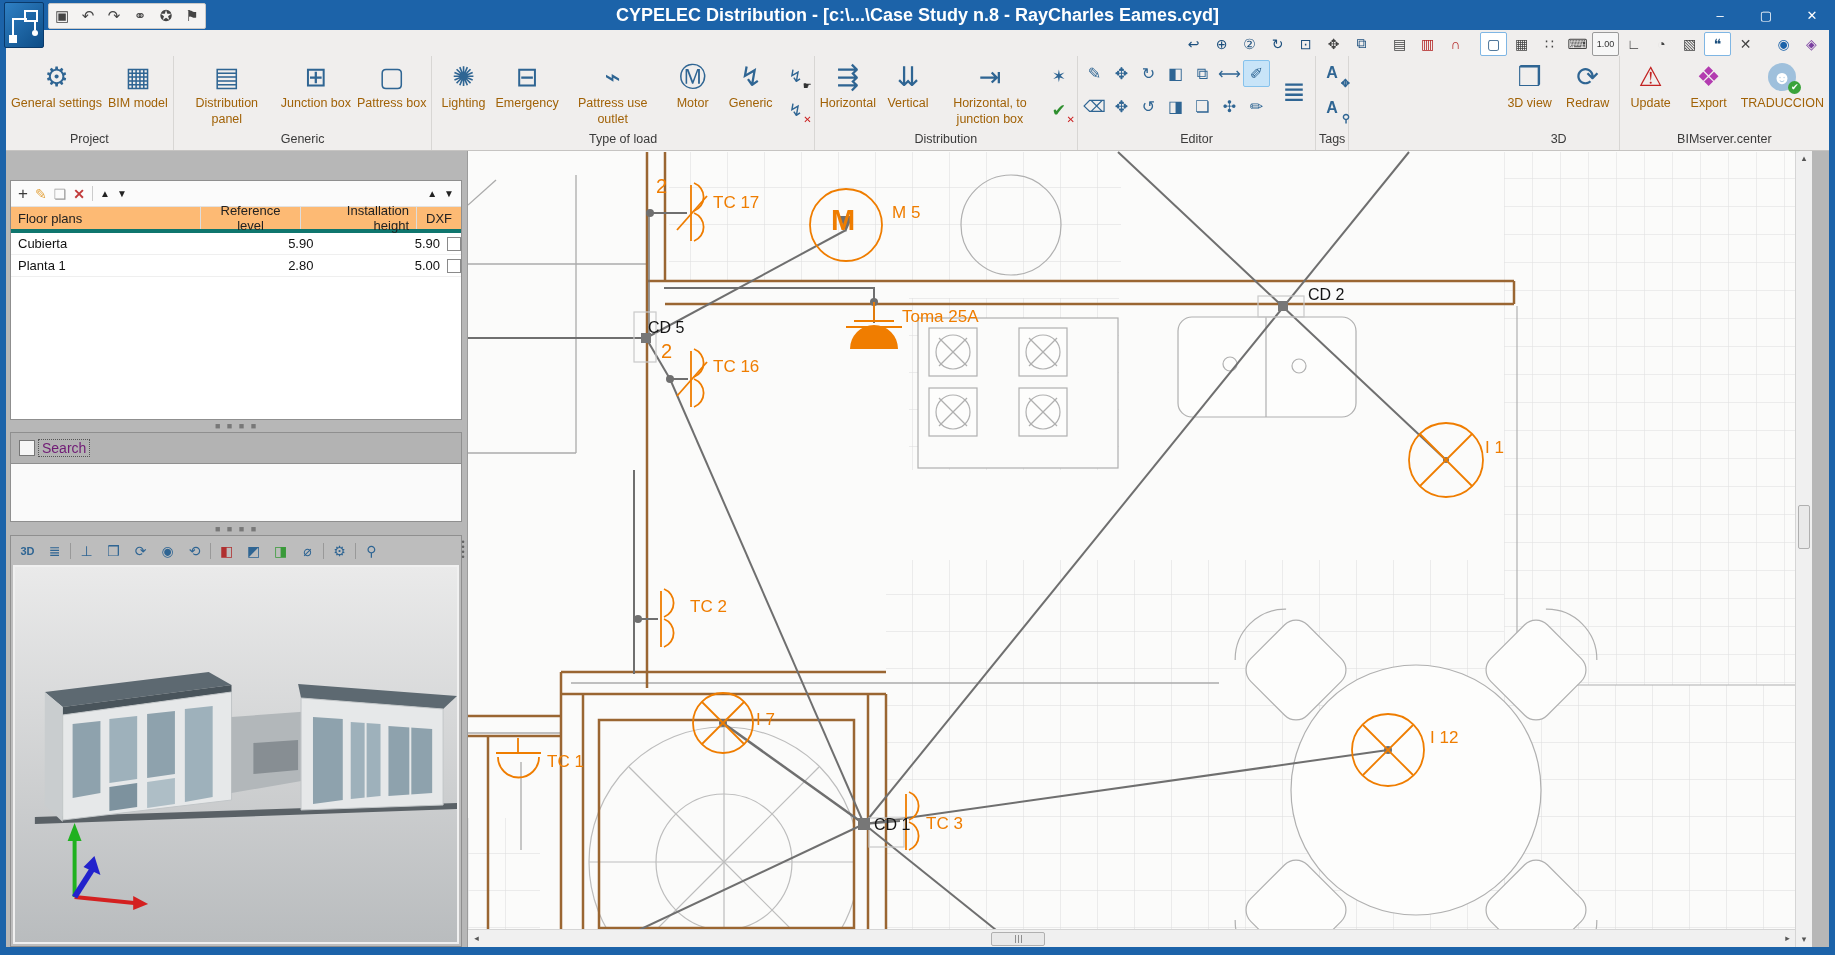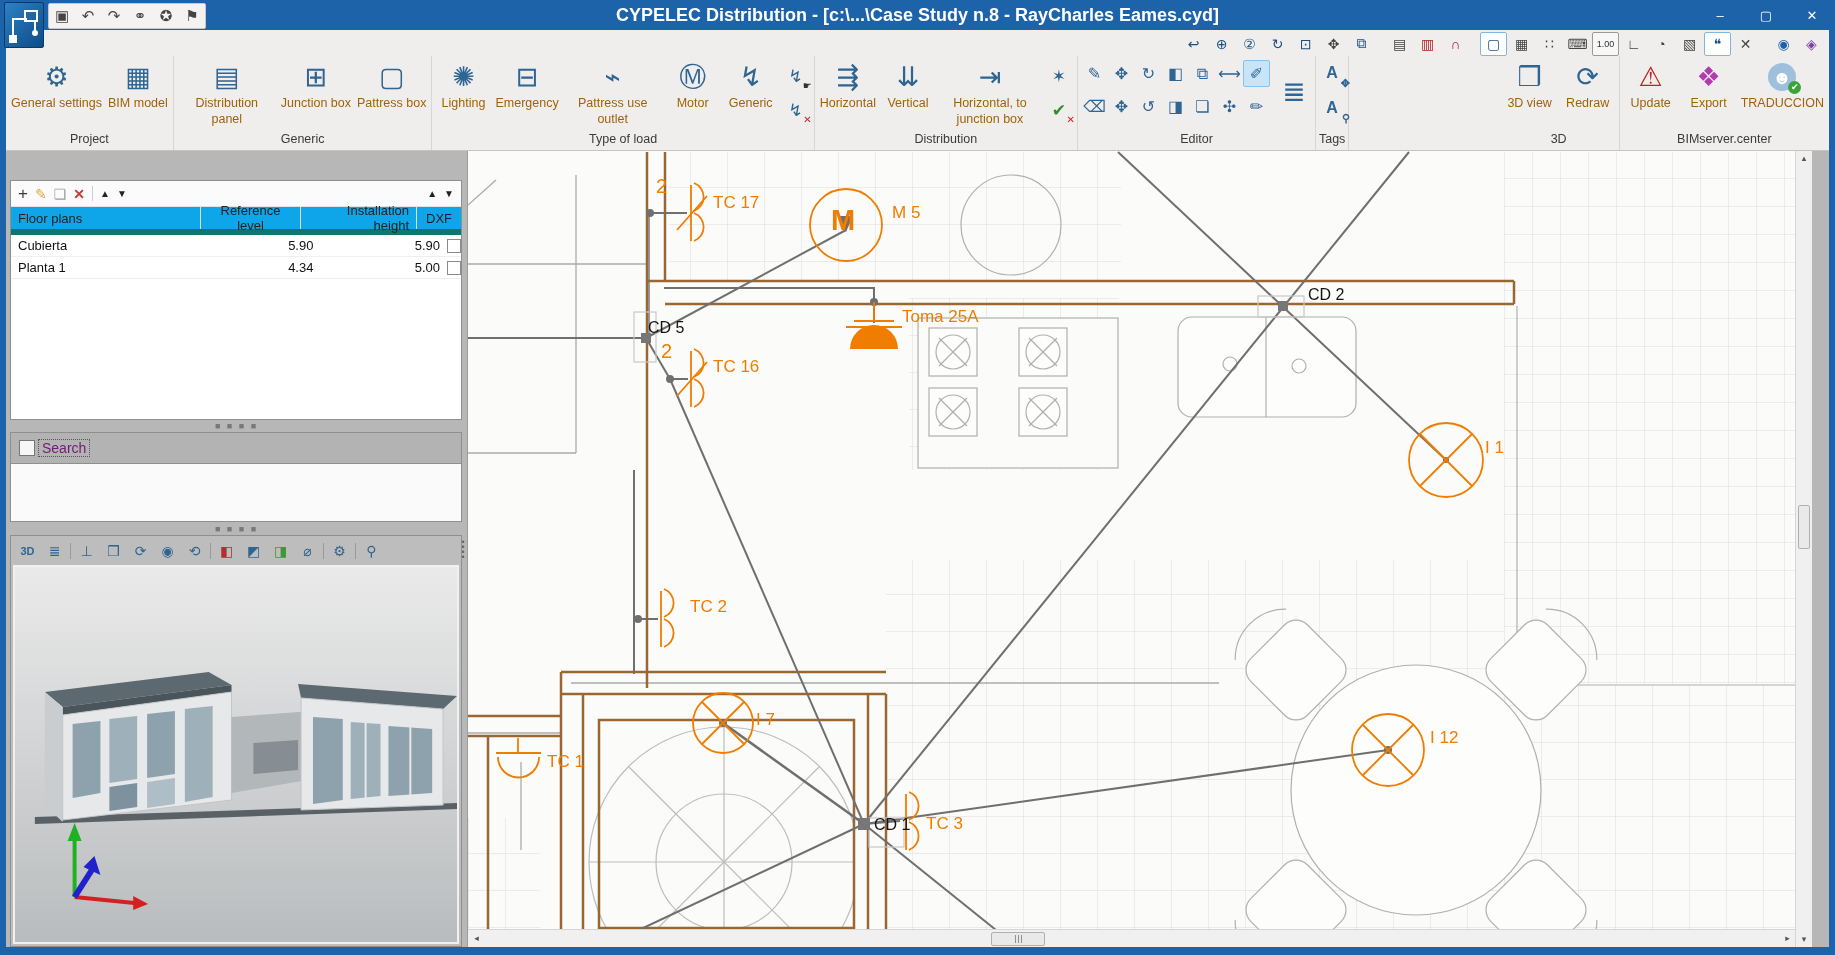--- a/index.html
+++ b/index.html
@@ -63,21 +63,21 @@
   .sidebar{position:absolute;left:6px;top:150px;width:461px;bottom:8px;background:#b7b7b7}
   .panel{position:absolute;left:4px;right:5px;background:#fff;border:1px solid #8f8f8f;box-sizing:border-box}
   .p1{top:30px;height:240px;display:flex;flex-direction:column}
   .fp-toolbar{height:25px;display:flex;align-items:center;gap:7px;padding:0 7px;
               background:#fbfbfb;border-bottom:1px solid #e2e2e2}
   .fpt{font-size:14px;line-height:1}
   .c-add{color:#3a3a3a;font-size:17px}.c-edit{color:#e3a23c}.c-copy{color:#9a9a9a}
   .c-del{color:#c23b3b;font-weight:bold}.c-nav{color:#222;font-size:10px}
   .fp-sep{width:1px;height:15px;background:#ccc}
   .fsp{flex:1}
-  .fp-head{display:flex;height:22px;background:#0ea5e9;border-bottom:6px solid #0f766e;
+  .fp-head{display:flex;height:22px;background:#fdba74;border-bottom:4px solid #0f766e;
            color:#222;font-size:13px;align-items:center}
   .fp-head>div{border-right:1px solid #ddd;box-sizing:border-box;height:100%;display:flex;align-items:center}
   .col-name{width:190px;padding:0 7px}
   .col-ref{width:100px;padding:0 7px;justify-content:flex-end;text-align:center}
   .col-inst{width:116px;padding:0 7px;justify-content:flex-end;text-align:right}
   .col-dxf{flex:1;justify-content:center;border-right:none !important}
   .fp-row{display:flex;height:21px;align-items:center;font-size:13px;color:#111;
           border-bottom:1px solid #efefef}
   .fp-row .col-name,.fp-row .col-ref,.fp-row .col-inst{display:flex;align-items:center;height:100%}
   .fp-row .col-ref,.fp-row .col-inst{justify-content:flex-end}
@@ -388,21 +388,21 @@
     <div class="fp-row">
       <div class="col-name">Cubierta</div>
       <div class="col-ref">5.90</div>
       <div class="col-inst">5.90</div>
       <div class="col-dxf">
           <div class="cb"></div>
         </div>
     </div>
     <div class="fp-row">
       <div class="col-name">Planta 1</div>
-      <div class="col-ref">4.34</div>
+      <div class="col-ref">2.80</div>
       <div class="col-inst">5.00</div>
       <div class="col-dxf">
           <div class="cb"></div>
         </div>
     </div>
     <div style="flex:1;background:#fff"></div>
   </div>
   <div class="grip" style="top:272px">■ ■ ■ ■</div>
 
   <div class="panel p2">

